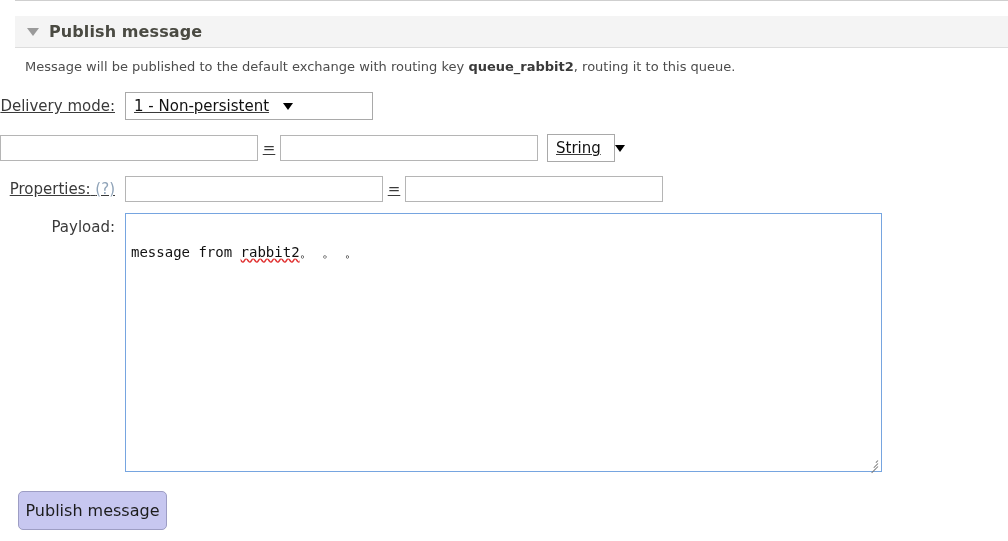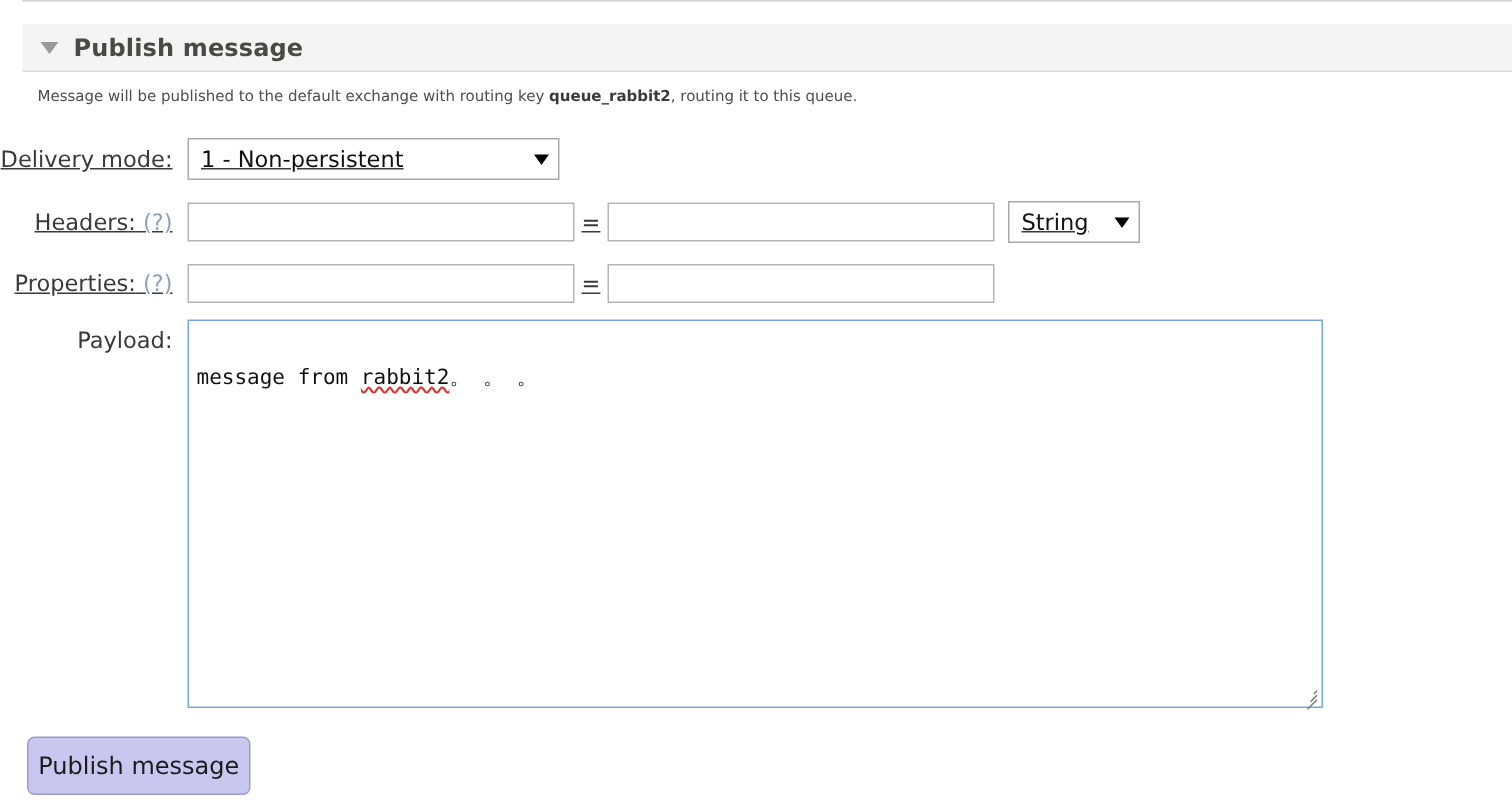--- a/index.html
+++ b/index.html
@@ -56,21 +56,21 @@
     font-size: 16px;
     color: #4a4a42;
     letter-spacing: 0.1px;
   }
 
   
   .intro-line {
     position: absolute;
     top: 59px;
     left: 25px;
-    font-size: 10px;
+    font-size: 13px;
     color: #4d4d4d;
     white-space: nowrap;
   }
   .intro-line b {
     color: #3a3a3a;
     font-weight: bold;
   }
 
   
   .form-row {
@@ -100,34 +100,33 @@
     font-family: "DejaVu Sans", "Liberation Sans", sans-serif;
     font-size: 15px;
     color: #111111;
     background: #ffffff;
     border: 1px solid #a9a9a9;
     height: 28px;
     box-sizing: border-box;
     display: flex;
     align-items: center;
     padding: 0 6px 0 8px;
-    justify-content: space-between;
     cursor: pointer;
   }
   .sel .caret {
     width: 0;
     height: 0;
     border-left: 5px solid transparent;
     border-right: 5px solid transparent;
     border-top: 7px solid #000000;
     margin-left: 14px;
     flex: 0 0 auto;
   }
   .sel-delivery { width: 248px; }
-  .sel-type { width: 88px; }
+  .sel-type { width: 68px; }
 
   .txt {
     font-family: "DejaVu Sans", "Liberation Sans", sans-serif;
     font-size: 15px;
     height: 26px;
     background: #ffffff;
     border: 1px solid #b5b5b5;
     box-sizing: border-box;
     padding: 0 5px;
     color: #222222;
@@ -234,21 +233,20 @@
 
 <div class="form-row" style="top:92px;">
   <span class="row-label">Delivery mode:</span>
   <div class="sel sel-delivery">
     <span>1 - Non-persistent</span>
     <span class="caret"></span>
   </div>
 </div>
 
 <div class="form-row" style="top:134px;">
-  <span class="row-label"><span>Headers:</span> <a class="help-link">(?)</a></span>
   <input class="txt txt-key" type="text" value="" style="">
   <span class="eq">=</span>
   <input class="txt txt-val" type="text" value="" style="">
   <div class="sel sel-type" style="margin-left:9px;">
     <span>String</span>
     <span class="caret"></span>
   </div>
 </div>
 
 <div class="form-row" style="top:176px;">

